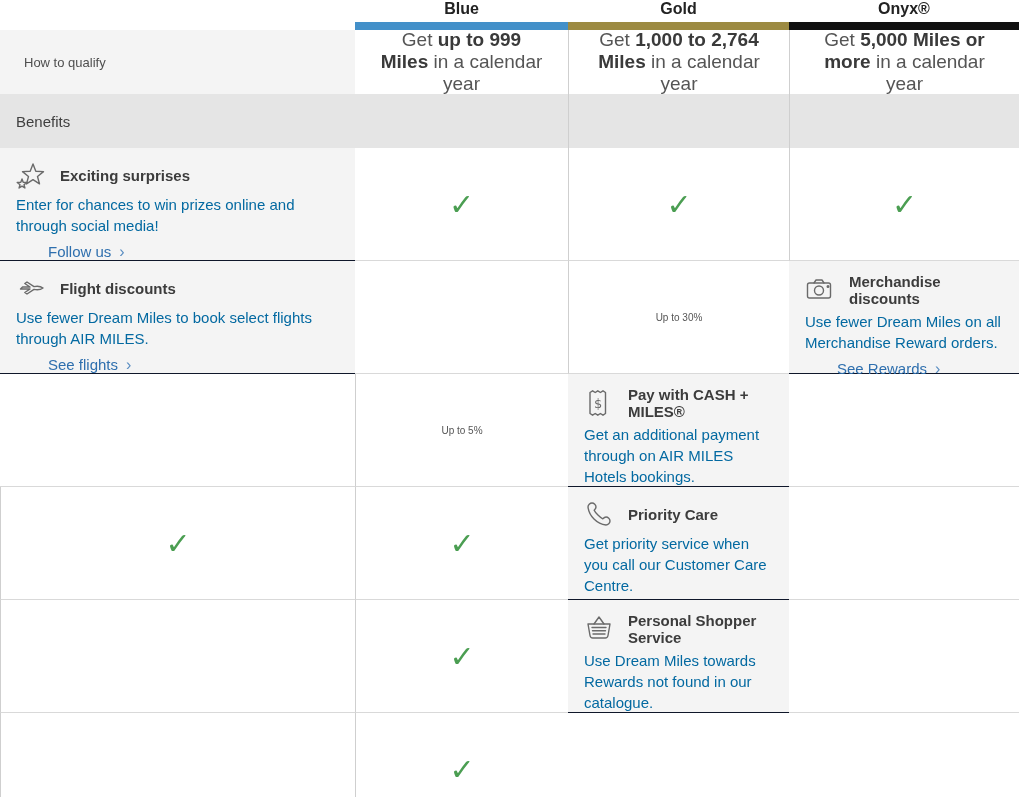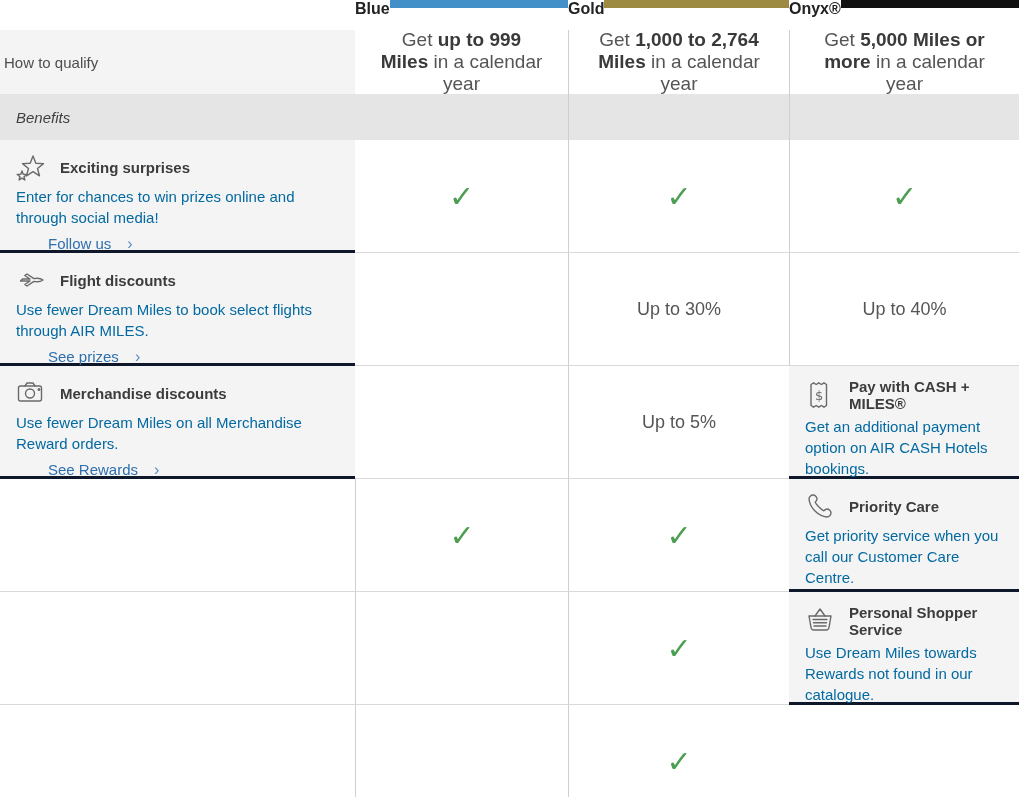--- a/index.html
+++ b/index.html
@@ -11,75 +11,75 @@
   }
   .table {
     width:1019px;
     display:grid;
     grid-template-columns:355px 213px 221px 230px;
   }
 
   
   .hdr-spacer { height:30px; background:#fff; }
   .tier-head {
-    height:30px; display:flex; flex-direction:row;
+    height:30px; display:flex; flex-direction:column;
     justify-content:space-between; background:#fff;
   }
   .tier-name {
     text-align:center; font-size:16px; font-weight:bold; color:#222;
     line-height:18px;
   }
   .tier-bar { height:8px; width:100%; }
 
   
   .qualify-feature {
-    height:64px; background:#f4f4f4; padding:0 4px;
+    height:64px; background:#f4f4f4; padding:0 24px;
     display:flex; align-items:center;
-    font-size:15px; color:#4e4e4e;
+    font-size:13px; color:#4e4e4e;
   }
   .qualify-cell {
     height:64px; background:#fff;
     display:flex; align-items:center; justify-content:center;
     text-align:center; font-size:19px; color:#555;
     line-height:22px; padding:0 22px;
   }
   .qualify-cell b { color:#3a3a3a; }
   .col3, .col4 { border-left:1px solid #cfcfcf; }
 
   
   .band-cell {
-    height:46px; background:#e5e5e5;
+    height:54px; background:#e5e5e5;
     display:flex; align-items:center;
-    font-size:15px; color:#3f3f3f; padding:0 16px;font-style:italic;
+    font-size:15px; color:#3f3f3f; padding:0 16px;
   }
   .band-cell.empty { padding:0; }
 
   
   .feature-cell {
     height:113px; background:#f4f4f4;
     padding:12px 14px 0 16px;
-    border-bottom:3px solid #0f172a;
+    border-bottom:1px solid #0f172a;
     font-size:15px;
   }
   .feature-top { display:flex; align-items:center; gap:12px; margin-bottom:4px; }
   .icon-box { width:32px; height:30px; flex:0 0 32px; display:flex; align-items:center; }
   .icon-box svg { stroke:#6a6a6a; fill:none; stroke-width:1.4; stroke-linecap:round; stroke-linejoin:round; }
   .benefit-title { font-weight:bold; color:#3c3c3c; font-size:15px; }
   .benefit-desc { color:#0369a1; line-height:21px; max-width:330px; }
   .benefit-link {
     margin:7px 0 0 32px; color:#2e6fae; font-size:15px;
-    display:inline-flex; align-items:center; gap:16px; cursor:pointer;
+    display:inline-flex; align-items:center; gap:8px; cursor:pointer;
   }
   .benefit-link .chev { color:#5b8ec2; font-size:16px; line-height:1; }
 
   .value-cell {
     height:113px; background:#fff;
     border-bottom:1px solid #d9d9d9;
     display:flex; align-items:center; justify-content:center;
-    font-size:18px; color:#555;
+    font-size:10px; color:#555;
   }
   .value-cell.check { color:#4b9e52; font-size:30px; font-weight:400; }
 </style>
 </head>
 <body>
 
 <div class="table">
 
   <div class="hdr-spacer"></div>
   <div class="tier-head">
@@ -127,26 +127,25 @@
     <div class="value-cell col3 check">✓</div>
     <div class="value-cell col4 check">✓</div>
     <div class="feature-cell"><div class="feature-top">
         <span class="icon-box">
           <svg width="30" height="30" viewBox="0 0 30 30">
     <path d="M27 15 C25 13.5 21 13 18 13.6 L11 9 L8.8 10.5 L14 14 L6.5 14 L4.5 16 L14 16 L8.8 19.5 L11 21 L18 16.4 C21 17 25 16.5 27 15 Z"></path>
   </svg>
         </span>
         <span class="benefit-title">Flight discounts</span>
       </div><div class="benefit-desc">Use fewer Dream Miles to book select flights through AIR MILES.</div><div class="benefit-link">
-        <span>See prizes</span>
+        <span>See flights</span>
         <span class="chev">›</span>
       </div></div>
     <div class="value-cell"></div>
     <div class="value-cell col3">Up to 30%</div>
-    <div class="value-cell col4">Up to 40%</div>
     <div class="feature-cell"><div class="feature-top">
         <span class="icon-box">
           <svg width="30" height="30" viewBox="0 0 30 30">
     <rect x="2.5" y="8" width="23" height="15" rx="2"></rect>
     <path d="M9 8 L11 5 L17 5 L19 8"></path>
     <circle cx="14" cy="15.5" r="4.5"></circle>
     <circle cx="23" cy="11.5" r="0.8" fill="#6a6a6a"></circle>
   </svg>
         </span>
         <span class="benefit-title">Merchandise discounts</span>
@@ -157,21 +156,21 @@
     <div class="value-cell"></div>
     <div class="value-cell col3">Up to 5%</div>
     <div class="feature-cell"><div class="feature-top">
         <span class="icon-box">
           <svg width="30" height="30" viewBox="0 0 30 30">
     <path d="M6 4.5 L8.6 2.8 L11.2 4.5 L13.8 2.8 L16.4 4.5 L19 2.8 L21.5 4.5 L21.5 25.5 L19 27.2 L16.4 25.5 L13.8 27.2 L11.2 25.5 L8.6 27.2 L6 25.5 Z"></path>
     <text x="10" y="20" font-size="13" fill="#6a6a6a" stroke="none" font-family="DejaVu Sans, sans-serif">$</text>
   </svg>
         </span>
         <span class="benefit-title">Pay with CASH + MILES®</span>
-      </div><div class="benefit-desc">Get an additional payment option on AIR CASH Hotels bookings.</div><div class="benefit-link">
+      </div><div class="benefit-desc">Get an additional payment through on AIR MILES Hotels bookings.</div><div class="benefit-link">
         <span>Book Now</span>
         <span class="chev">›</span>
       </div></div>
     <div class="value-cell"></div>
     <div class="value-cell col3 check">✓</div>
     <div class="value-cell col4 check">✓</div>
     <div class="feature-cell"><div class="feature-top">
         <span class="icon-box">
           <svg width="30" height="30" viewBox="0 0 30 30">
     <path d="M8 4 C10 4 12 6 12 8 C12 9.2 11.2 10.2 10.2 11.2 C11.5 14 16 18.5 18.8 19.8 C19.8 18.8 20.8 18 22 18 C24 18 26 20 26 22 C26 24 24 26 22 26 C13 25 5 17 4 8 C4 6 6 4 8 4 Z"></path>

